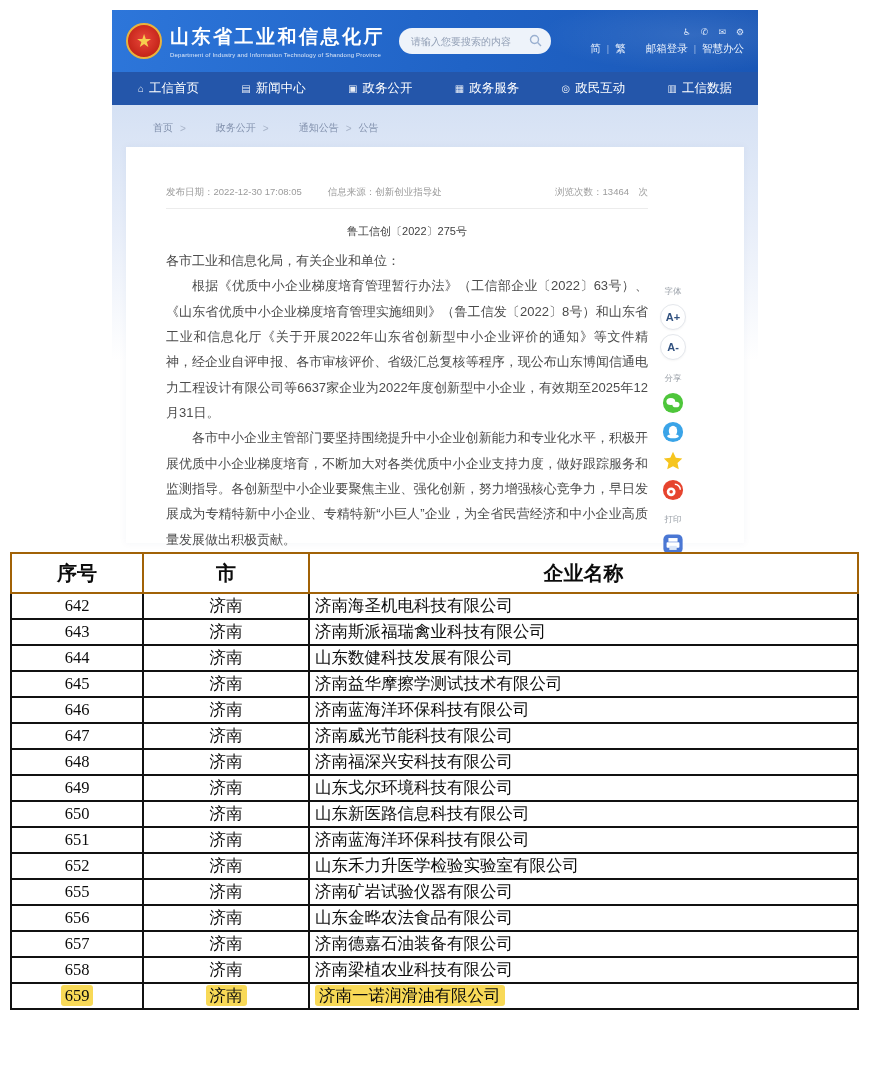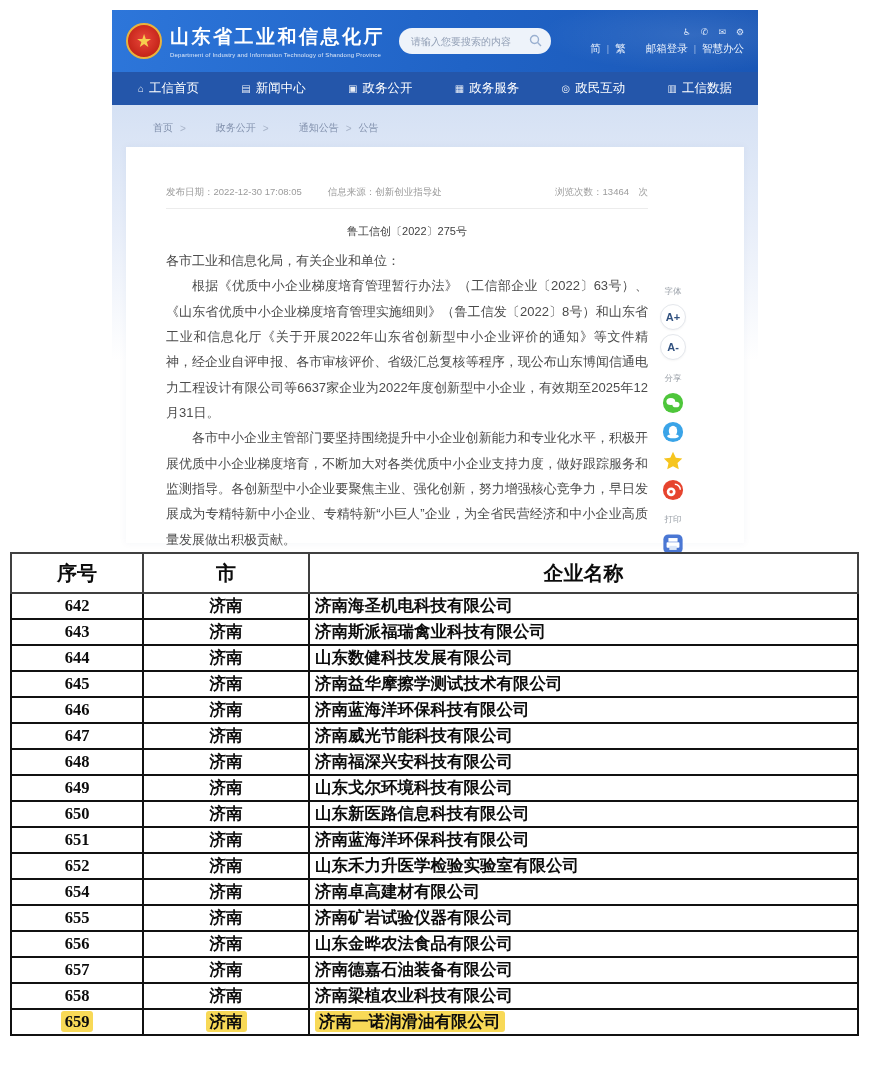--- a/index.html
+++ b/index.html
@@ -93,23 +93,23 @@
 
   
   table.companies {
     position: absolute; left: 10px; top: 552px; width: 849px;
     border-collapse: collapse; table-layout: fixed; background: #fff;
     font-family: "Liberation Serif", "DejaVu Serif", serif; color: #0c0c0c;
   }
   .companies col.c-no { width: 132px; }
   .companies col.c-city { width: 166px; }
   .companies th {
-    height: 40px; font-size: 20px; font-weight: bold; border: 2px solid #404040; 
-  }
-  .companies td { height: 26px; border: 2px solid #111; font-size: 16.5px; font-weight: bold; }
+    height: 40px; font-size: 20px; font-weight: bold; border: 2px solid #a16207; 
+  }
+  .companies td { height: 26px; border: 2px solid #111; font-size: 16.5px; font-weight: normal; }
   .companies td.cell-no, .companies td.cell-city { text-align: center; }
   .companies td.cell-name { text-align: left; padding-left: 5px; }
   .companies td span.hl { padding: 1px 4px; border-radius: 3px; }
 </style>
 </head>
 <body>
 
 <div class="site" data-interactable="false">
 
   <div class="banner" data-interactable="false">
@@ -317,25 +317,20 @@
         <td class="cell-no" data-interactable="false"><span>651</span></td>
         <td class="cell-city" data-interactable="false"><span>济南</span></td>
         <td class="cell-name" data-interactable="false"><span>济南蓝海洋环保科技有限公司</span></td>
       </tr>
       <tr data-interactable="false">
         <td class="cell-no" data-interactable="false"><span>652</span></td>
         <td class="cell-city" data-interactable="false"><span>济南</span></td>
         <td class="cell-name" data-interactable="false"><span>山东禾力升医学检验实验室有限公司</span></td>
       </tr>
       <tr data-interactable="false">
-        <td class="cell-no" data-interactable="false"><span>654</span></td>
-        <td class="cell-city" data-interactable="false"><span>济南</span></td>
-        <td class="cell-name" data-interactable="false"><span>济南卓高建材有限公司</span></td>
-      </tr>
-      <tr data-interactable="false">
         <td class="cell-no" data-interactable="false"><span>655</span></td>
         <td class="cell-city" data-interactable="false"><span>济南</span></td>
         <td class="cell-name" data-interactable="false"><span>济南矿岩试验仪器有限公司</span></td>
       </tr>
       <tr data-interactable="false">
         <td class="cell-no" data-interactable="false"><span>656</span></td>
         <td class="cell-city" data-interactable="false"><span>济南</span></td>
         <td class="cell-name" data-interactable="false"><span>山东金晔农法食品有限公司</span></td>
       </tr>
       <tr data-interactable="false">

